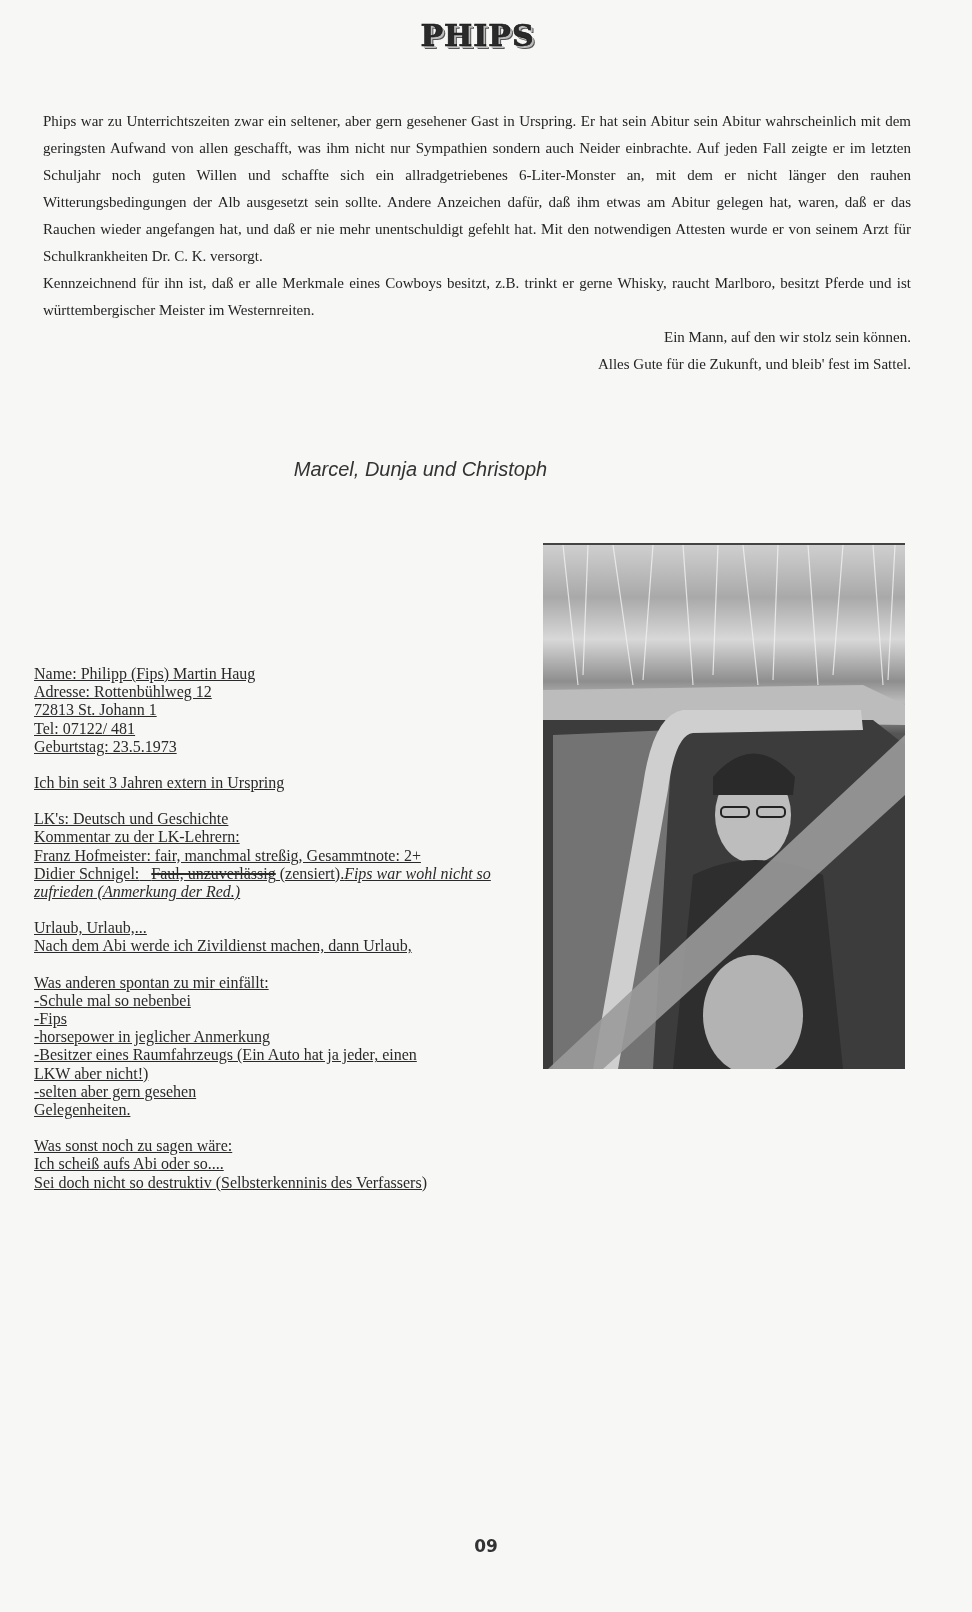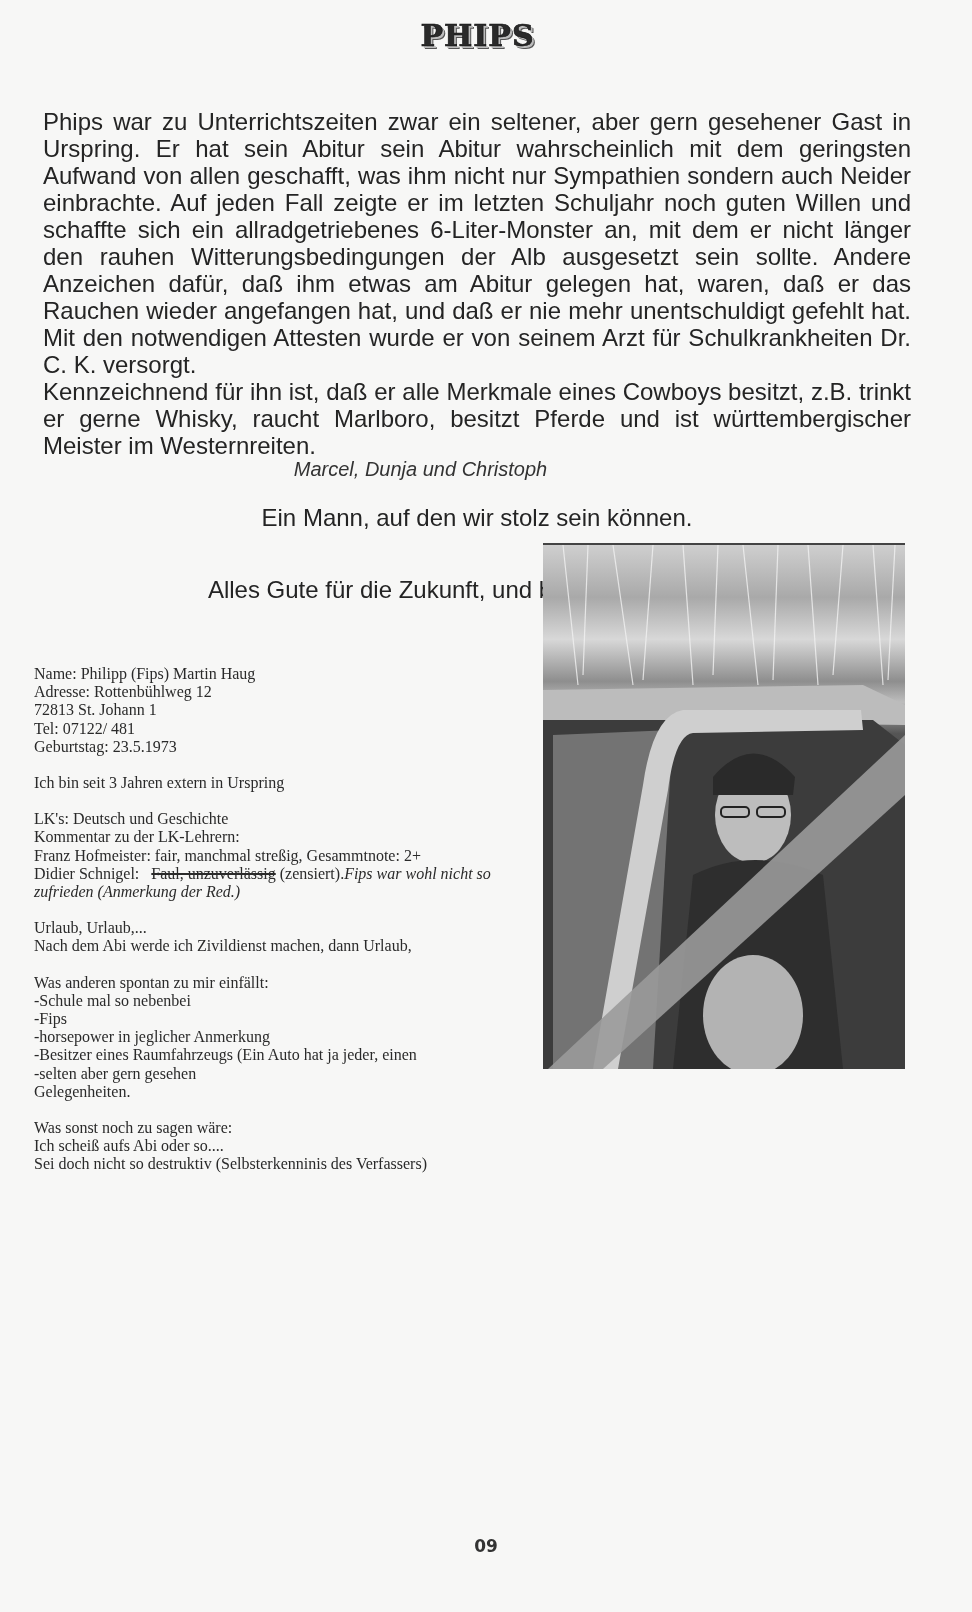--- a/index.html
+++ b/index.html
@@ -16,44 +16,44 @@
       font-family: "DejaVu Serif", serif;
       font-weight: bold;
       font-size: 30px;
       letter-spacing: 1px;
       color: #2a2a2a;
       text-shadow: 2px 2px 0 #bdbdbd, 3px 3px 0 #555;
       -webkit-text-stroke: 0.6px #111;
     }
     .intro {
       position: absolute; left: 43px; top: 108px; width: 868px;
-      font-family: Liberation Sans, sans-serif;
-      font-size: 24px;
+      font-family: Liberation Serif, serif;
+      font-size: 15px;
       line-height: 27px;
       color: #242424;
       text-align: justify;
     }
     .intro p { margin: 0; }
-    .intro .last { text-align: center; margin-top: 45px; }
+    .intro .last { text-align: right; }
     .signature {
       position: absolute; left: 0; width: 841px; top: 458px;
       text-align: center;
       font-family: "Liberation Sans", sans-serif;
       font-style: italic;
       font-size: 20px;
       color: #333;
     }
     .profile {
       position: absolute; left: 34px; top: 665px; width: 500px;
       font-family: "Liberation Serif", serif;
       font-size: 16px;
       line-height: 18.2px;
       color: #2a2a2a;
     }
-    .profile .line { display: block; white-space: nowrap; }
+    .profile .line { display: block; white-space: nowrap; text-decoration: underline; }
     .profile .gap { display: block; height: 18px; }
     .profile .wrap { white-space: normal; }
     .strike { text-decoration: line-through; text-decoration-thickness: 2px; }
     .ital { font-style: italic; }
     .photo {
       position: absolute; left: 543px; top: 543px; width: 362px; height: 524px;
       border-top: 2px solid #444;
       background:
         linear-gradient(180deg, #cfcfcf 0%, #a9a9a9 10%, #d8d8d8 18%, #8e8e8e 26%, #bdbdbd 30%, #555 36%, #333 60%, #494949 80%, #6d6d6d 100%);
       overflow: hidden;
@@ -99,20 +99,21 @@
     <span class="line wrap"><span>Didier Schnigel:</span>&nbsp;&nbsp;&nbsp;<span class="strike">Faul, unzuverlässig</span><span> (zensiert).</span><span class="ital">Fips war wohl nicht so zufrieden (Anmerkung der Red.)</span></span>
     <span class="gap"></span>
     <span class="line">Urlaub, Urlaub,...</span>
     <span class="line">Nach dem Abi werde ich Zivildienst machen, dann Urlaub,</span>
     <span class="gap"></span>
     <span class="line">Was anderen spontan zu mir einfällt:</span>
     <span class="line">-Schule mal so nebenbei</span>
     <span class="line">-Fips</span>
     <span class="line">-horsepower in jeglicher Anmerkung</span>
     <span class="line">-Besitzer eines Raumfahrzeugs (Ein Auto hat ja jeder, einen</span>
+    <span class="line">LKW aber nicht!)</span>
     <span class="line">-selten aber gern gesehen</span>
     <span class="line">Gelegenheiten.</span>
     <span class="gap"></span>
     <span class="line">Was sonst noch zu sagen wäre:</span>
     <span class="line">Ich scheiß aufs Abi oder so....</span>
     <span class="line">Sei doch nicht so destruktiv (Selbsterkenninis des Verfassers)</span>
   </div>
 
   <div class="photo" title="Black-and-white photo of a young man with cap and glasses sitting in a truck behind an open door frame, bare trees in background">
     <svg viewBox="0 0 362 524" preserveAspectRatio="none">

